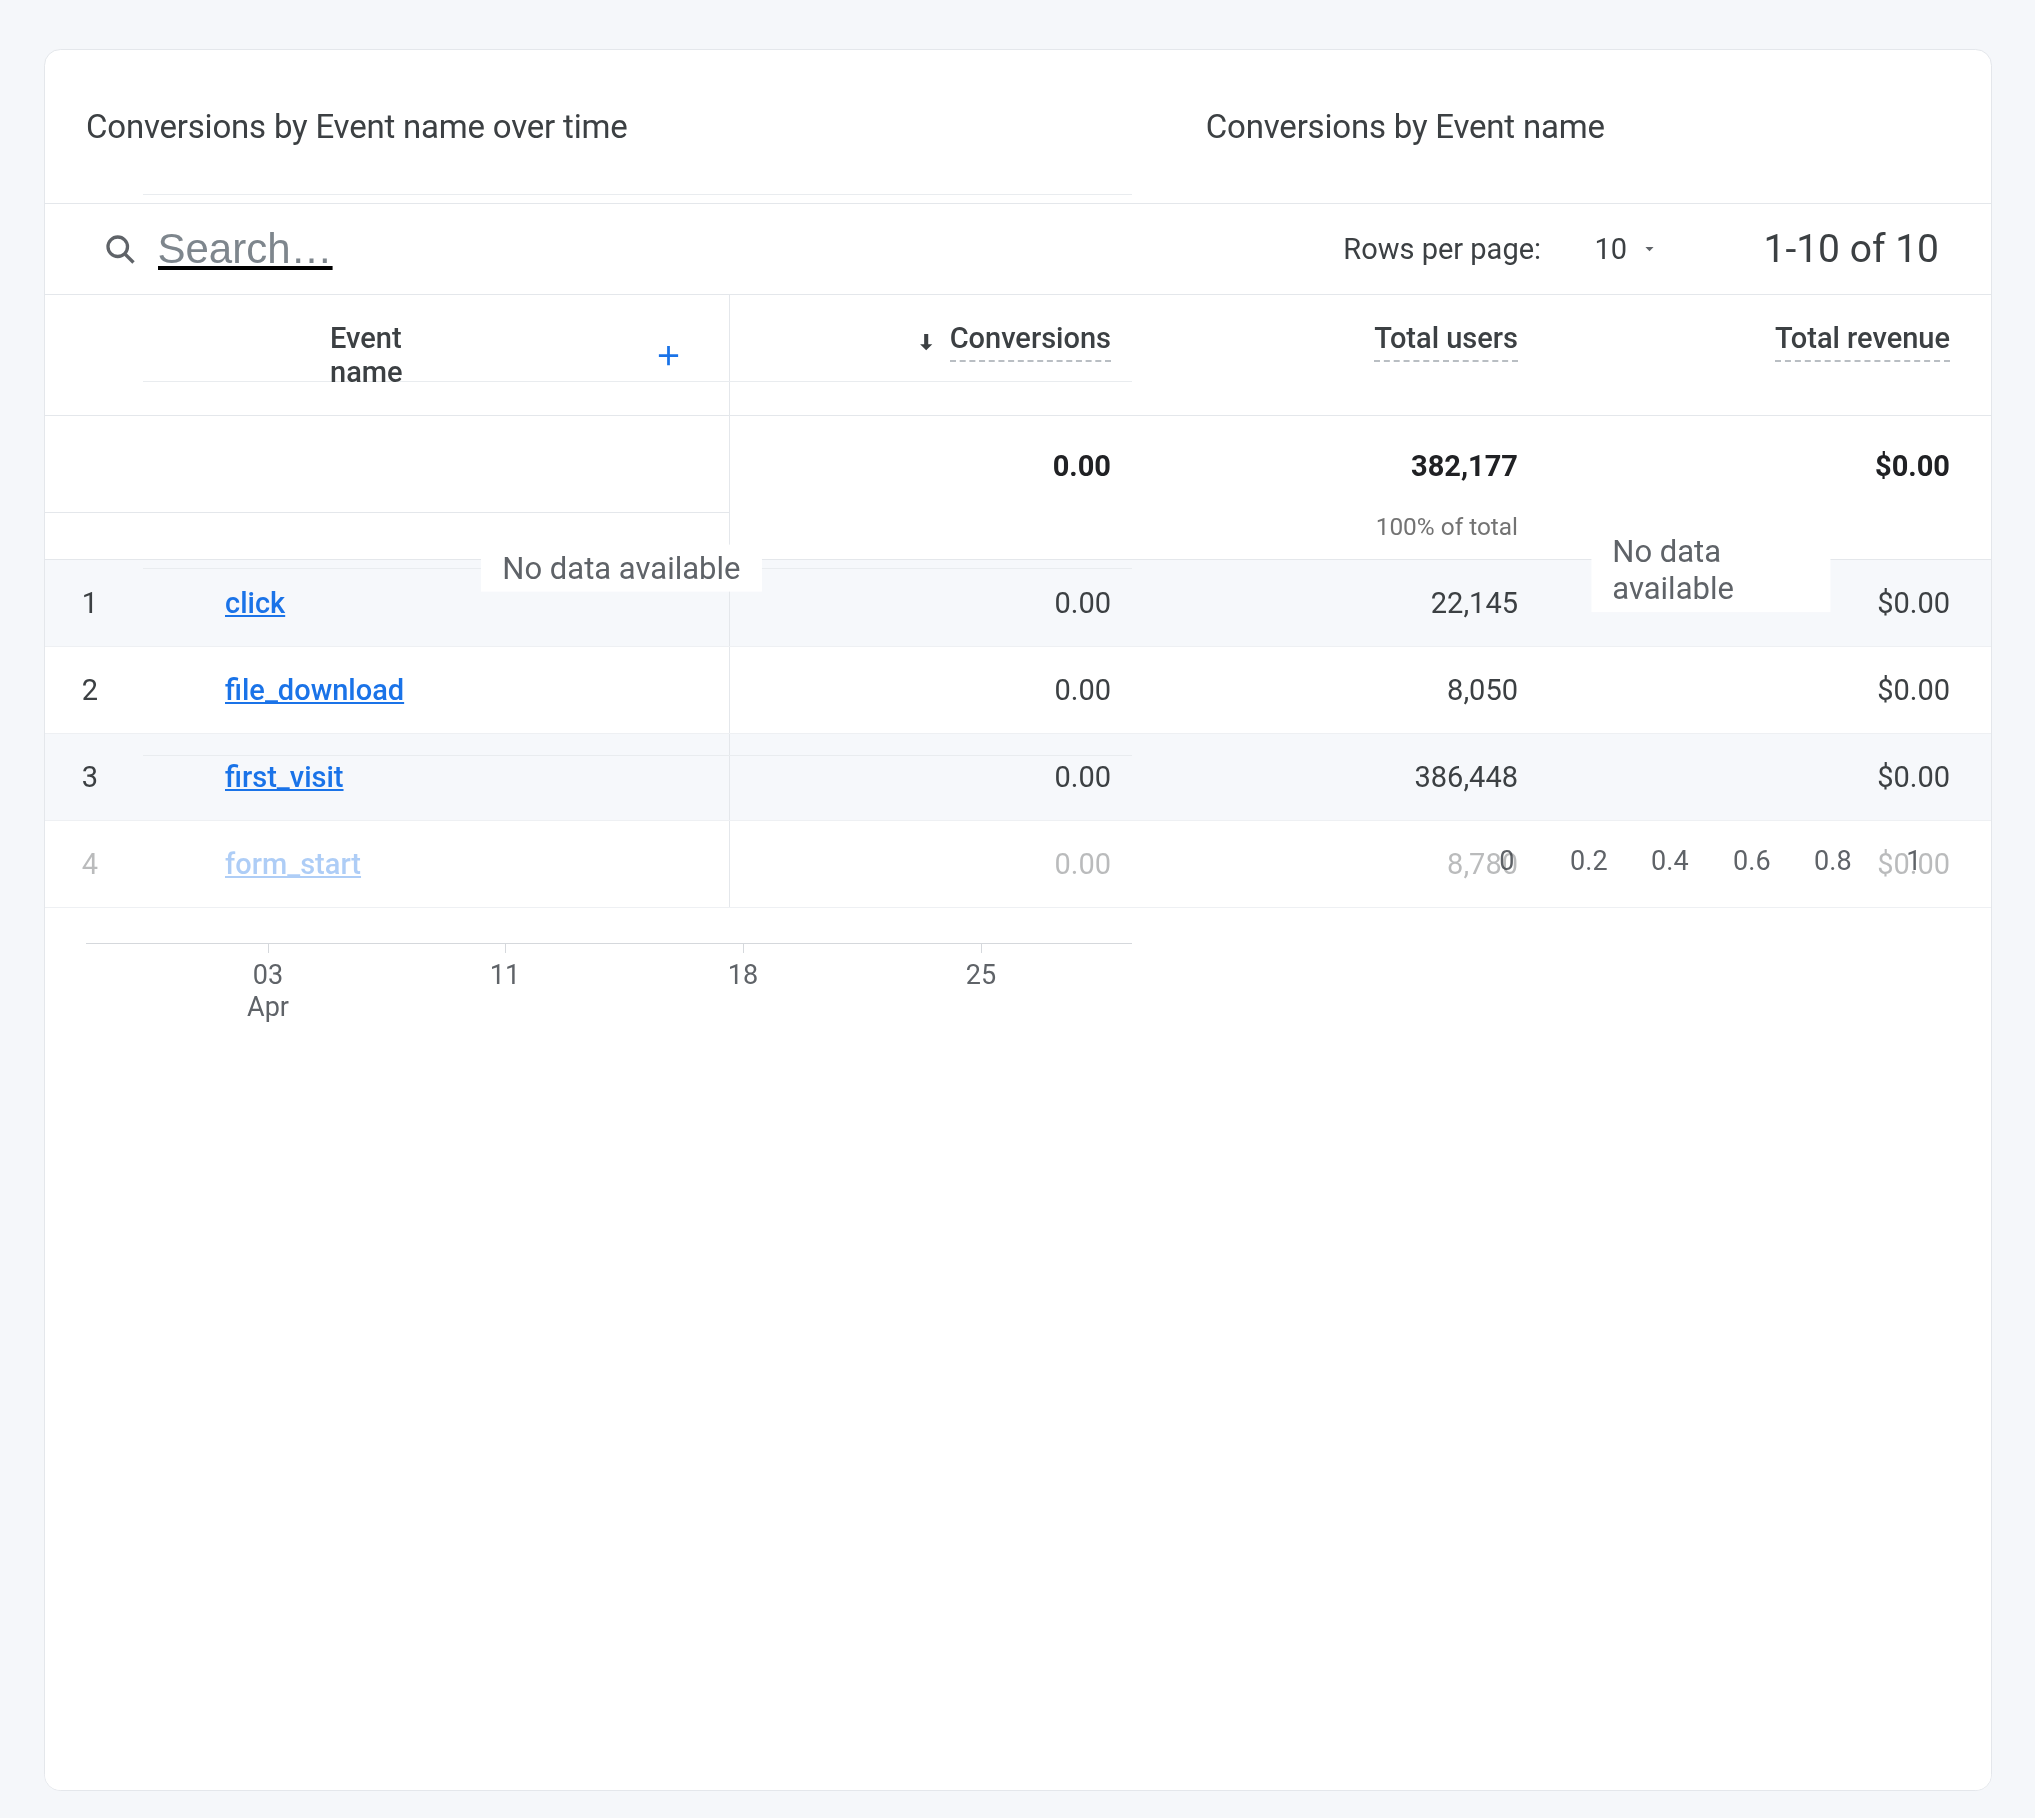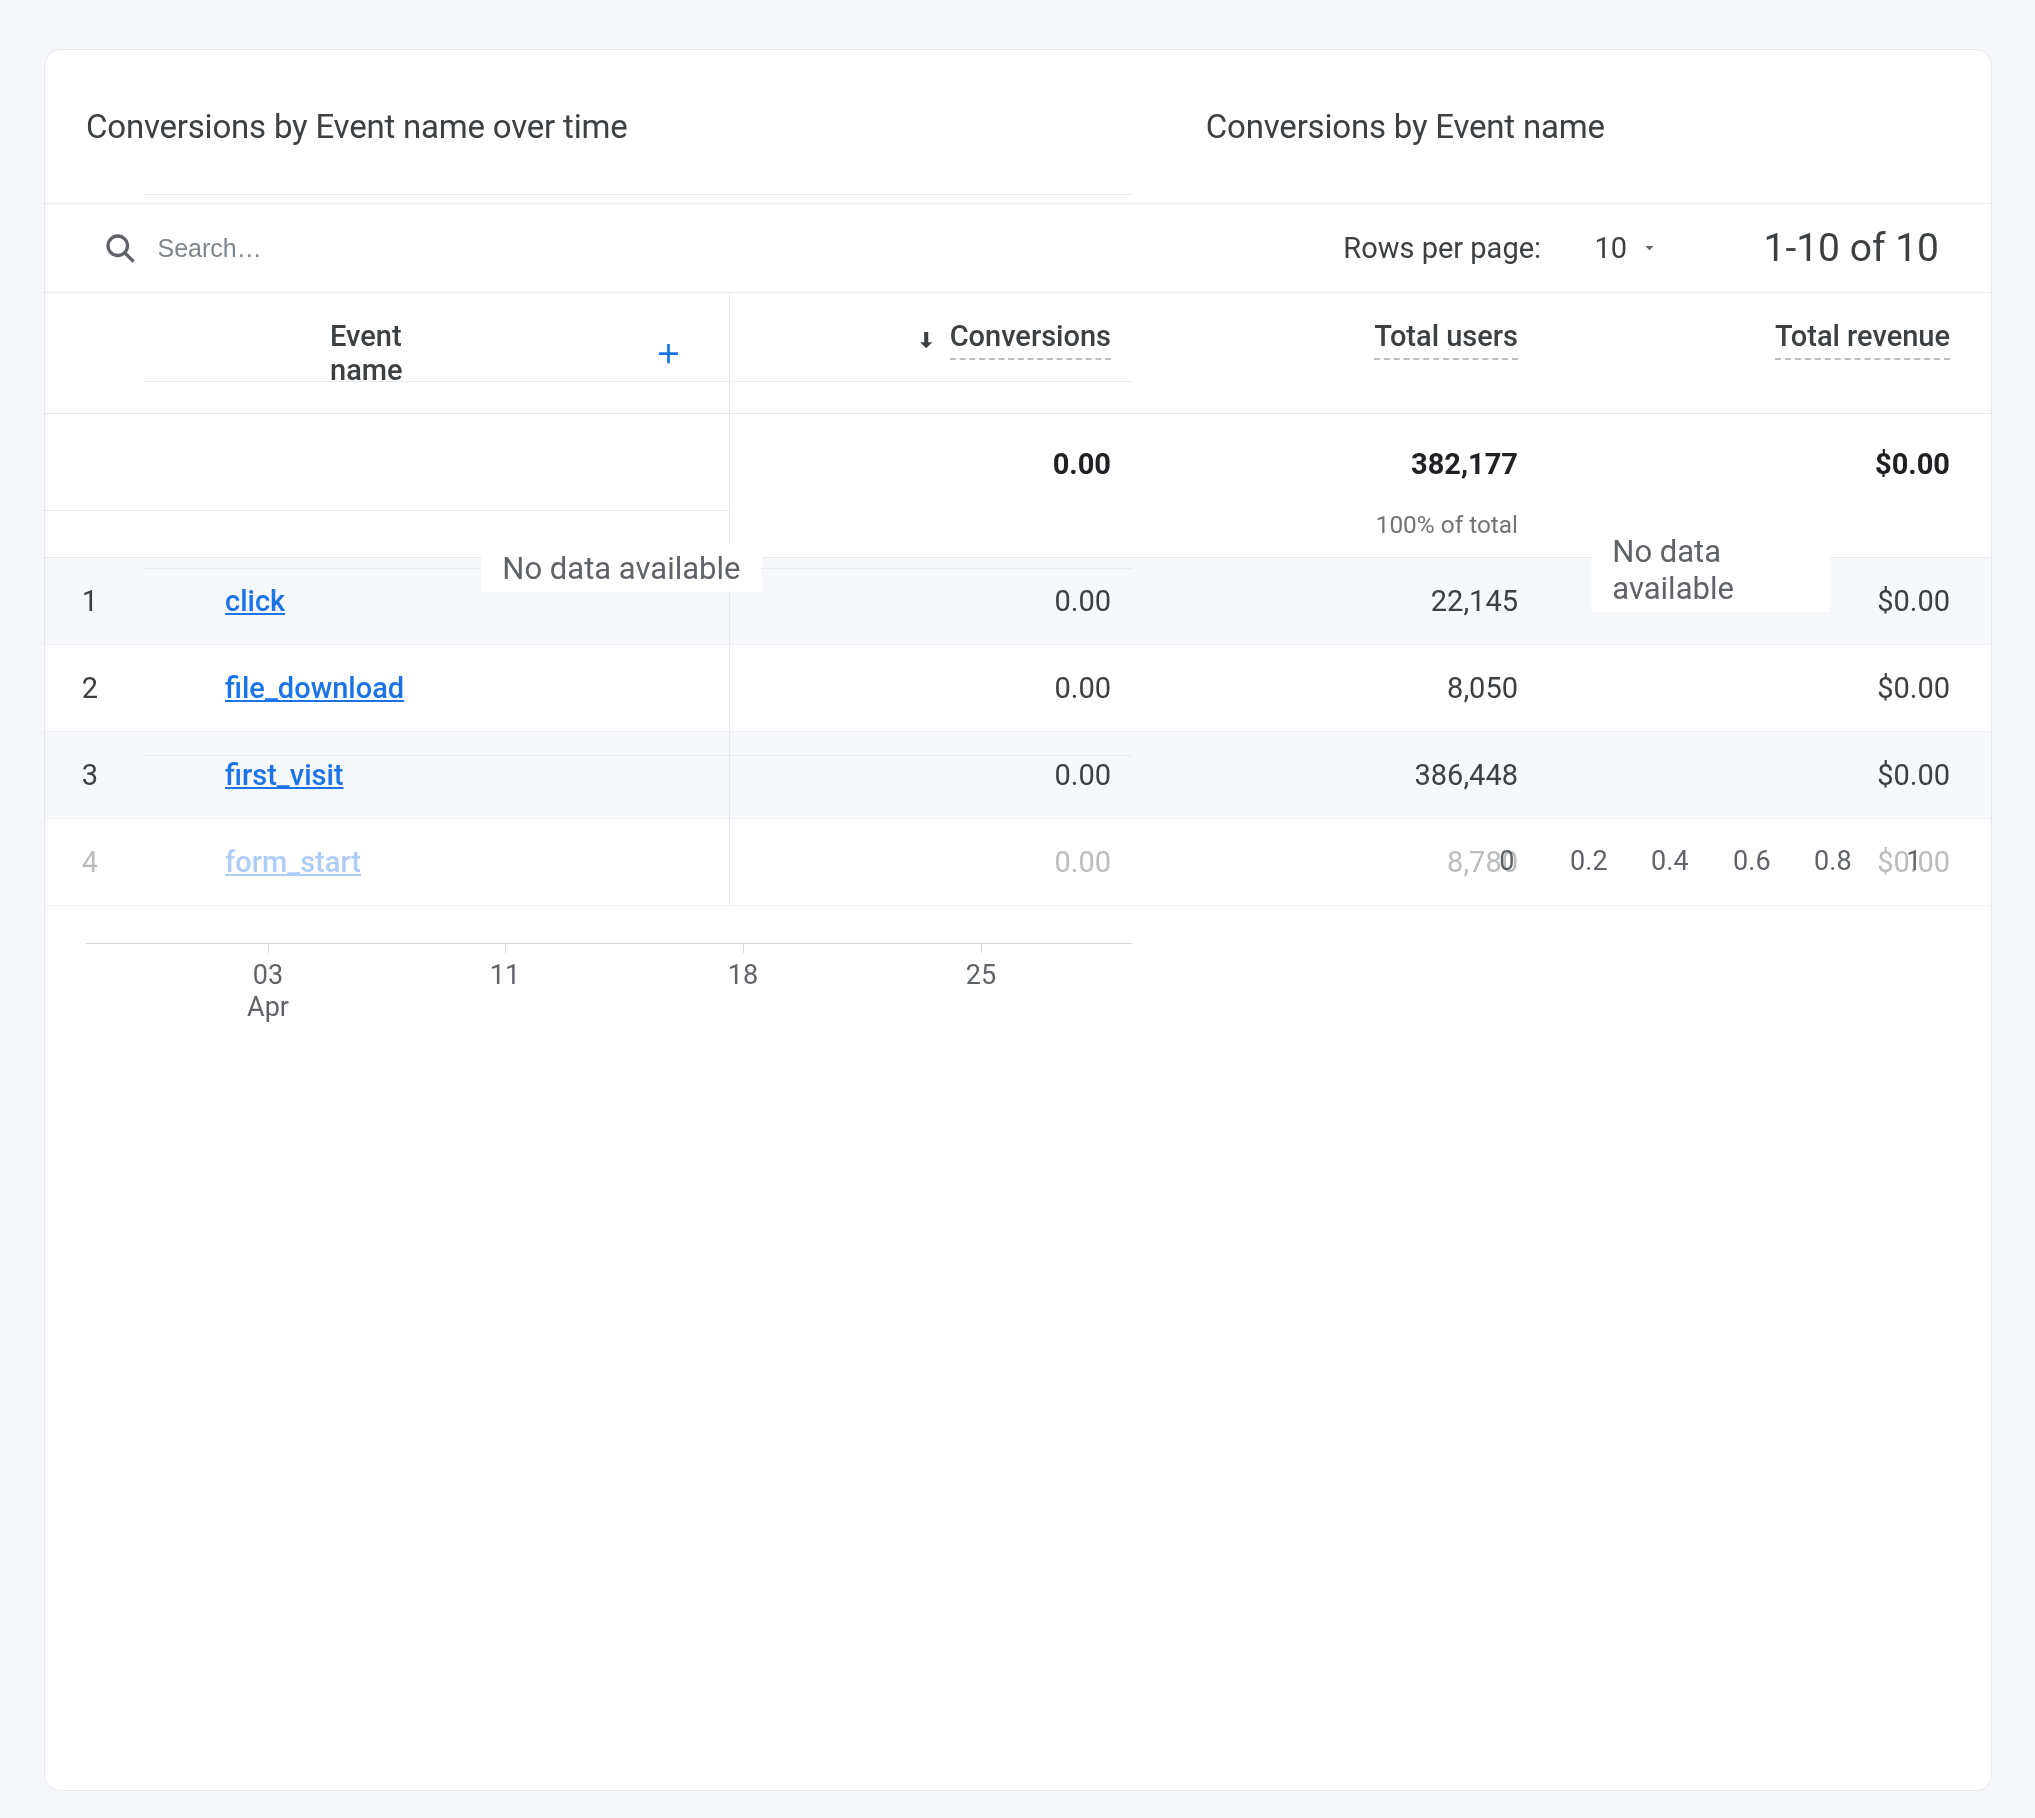--- a/index.html
+++ b/index.html
@@ -118,24 +118,25 @@
   .search-wrap {
     display: flex;
     align-items: center;
     gap: 19.5px;
     flex: 1;
   }
   .search-icon svg { display: block; }
   .search-input {
     border: none;
     outline: none;
-    font-size: 25px;
+    font-size: 42px;
     color: #000000;
     background: transparent;
     width: 489px;
+    text-decoration: underline;
   }
   .search-input::placeholder { color: #7e868d; }
   .rpp-label { font-size: 29px; color: #3c4043; margin-right: 24.4px; }
   .rpp-select {
     display: flex;
     align-items: center;
     gap: 11.4px;
     font-size: 29px;
     color: #3c4043;
     margin-right: 73px;

